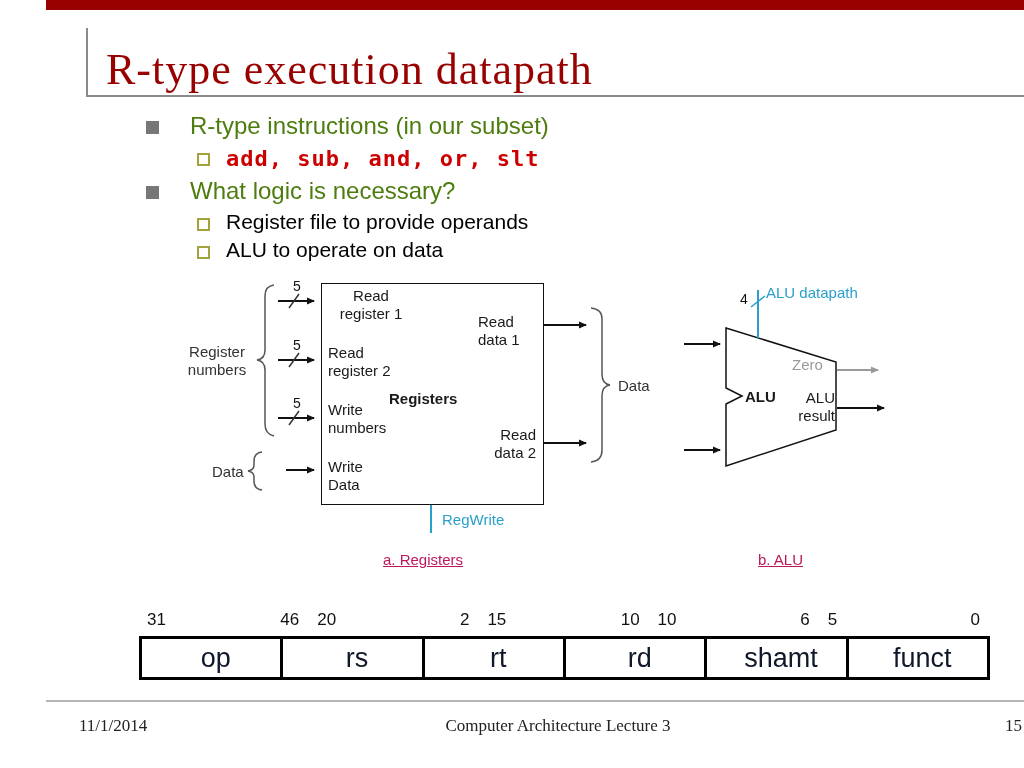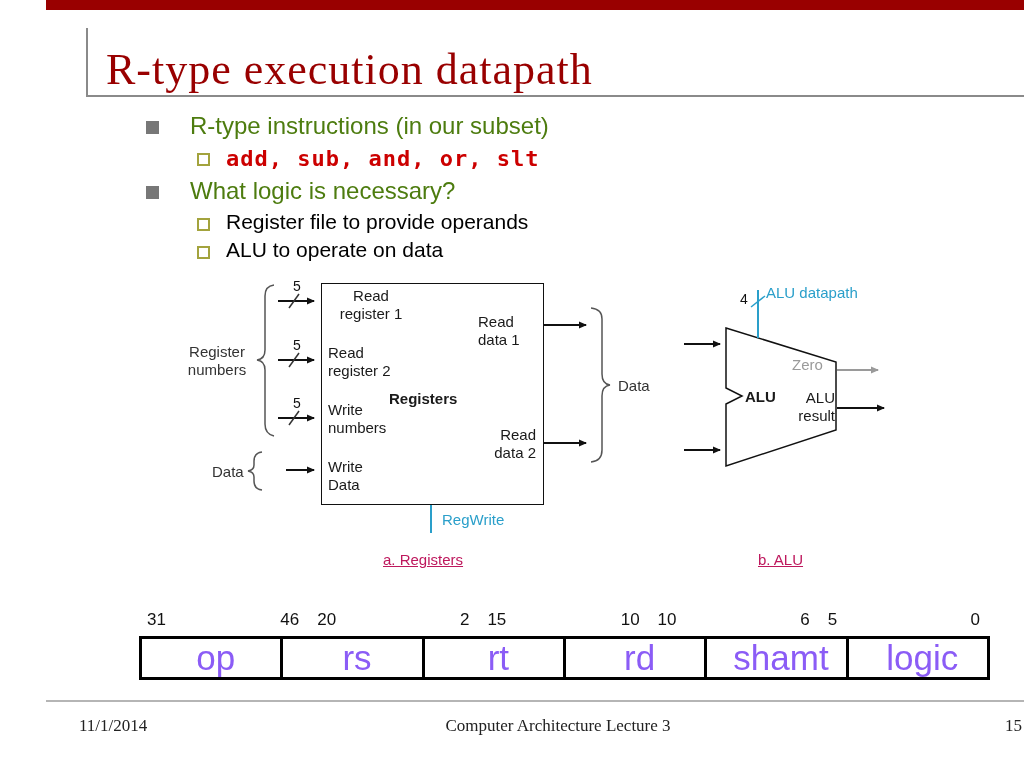--- a/index.html
+++ b/index.html
@@ -27,21 +27,21 @@
   .caption{font-size:15px;color:#be185d;text-decoration:underline;}
   .buswidth{font-size:14px;color:#111;}
 
   .regbox{left:275px;top:283px;width:221px;height:220px;border:1.5px solid #111;background:#fff;}
 
   .fmt-bits{left:93px;top:610px;width:851px;height:24px;display:flex;}
   .bitcell{flex:1;display:flex;justify-content:space-between;padding:0 10px 0 8px;
            font-size:17px;color:#111;}
   .fmt-fields{left:93px;top:636px;width:851px;height:44px;display:flex;}
   .fcell{flex:1;border:3px solid #000;margin-left:-3px;background:#fff;display:flex;
-         align-items:center;justify-content:center;font-size:35px;color:#8b5cf6;padding-left:9px;}
+         align-items:center;justify-content:center;font-size:27px;color:#0f172a;padding-left:9px;}
   .fcell:first-child{margin-left:0;}
 
   .footline{left:0;top:700px;width:1024px;height:2px;background:#b5b5b5;}
   .foot{font-family:"Liberation Serif", serif;font-size:17px;color:#222;}
 </style>
 </head>
 <body>
 
 <div class="slide">
 
@@ -154,21 +154,21 @@
       <span>0</span>
     </div>
   </div>
 
   <div class="abs fmt-fields">
     <div class="fcell">op</div>
     <div class="fcell">rs</div>
     <div class="fcell">rt</div>
     <div class="fcell">rd</div>
     <div class="fcell">shamt</div>
-    <div class="fcell">logic</div>
+    <div class="fcell">funct</div>
   </div>
 
   <div class="abs footline"></div>
   <div class="abs foot" style="left:33px;top:716px;">11/1/2014</div>
   <div class="abs foot" style="left:0;top:716px;width:1024px;text-align:center;">Computer Architecture Lecture 3</div>
   <div class="abs foot" style="right:48px;top:716px;">15</div>
 
 </div>
 
 </body></html>

